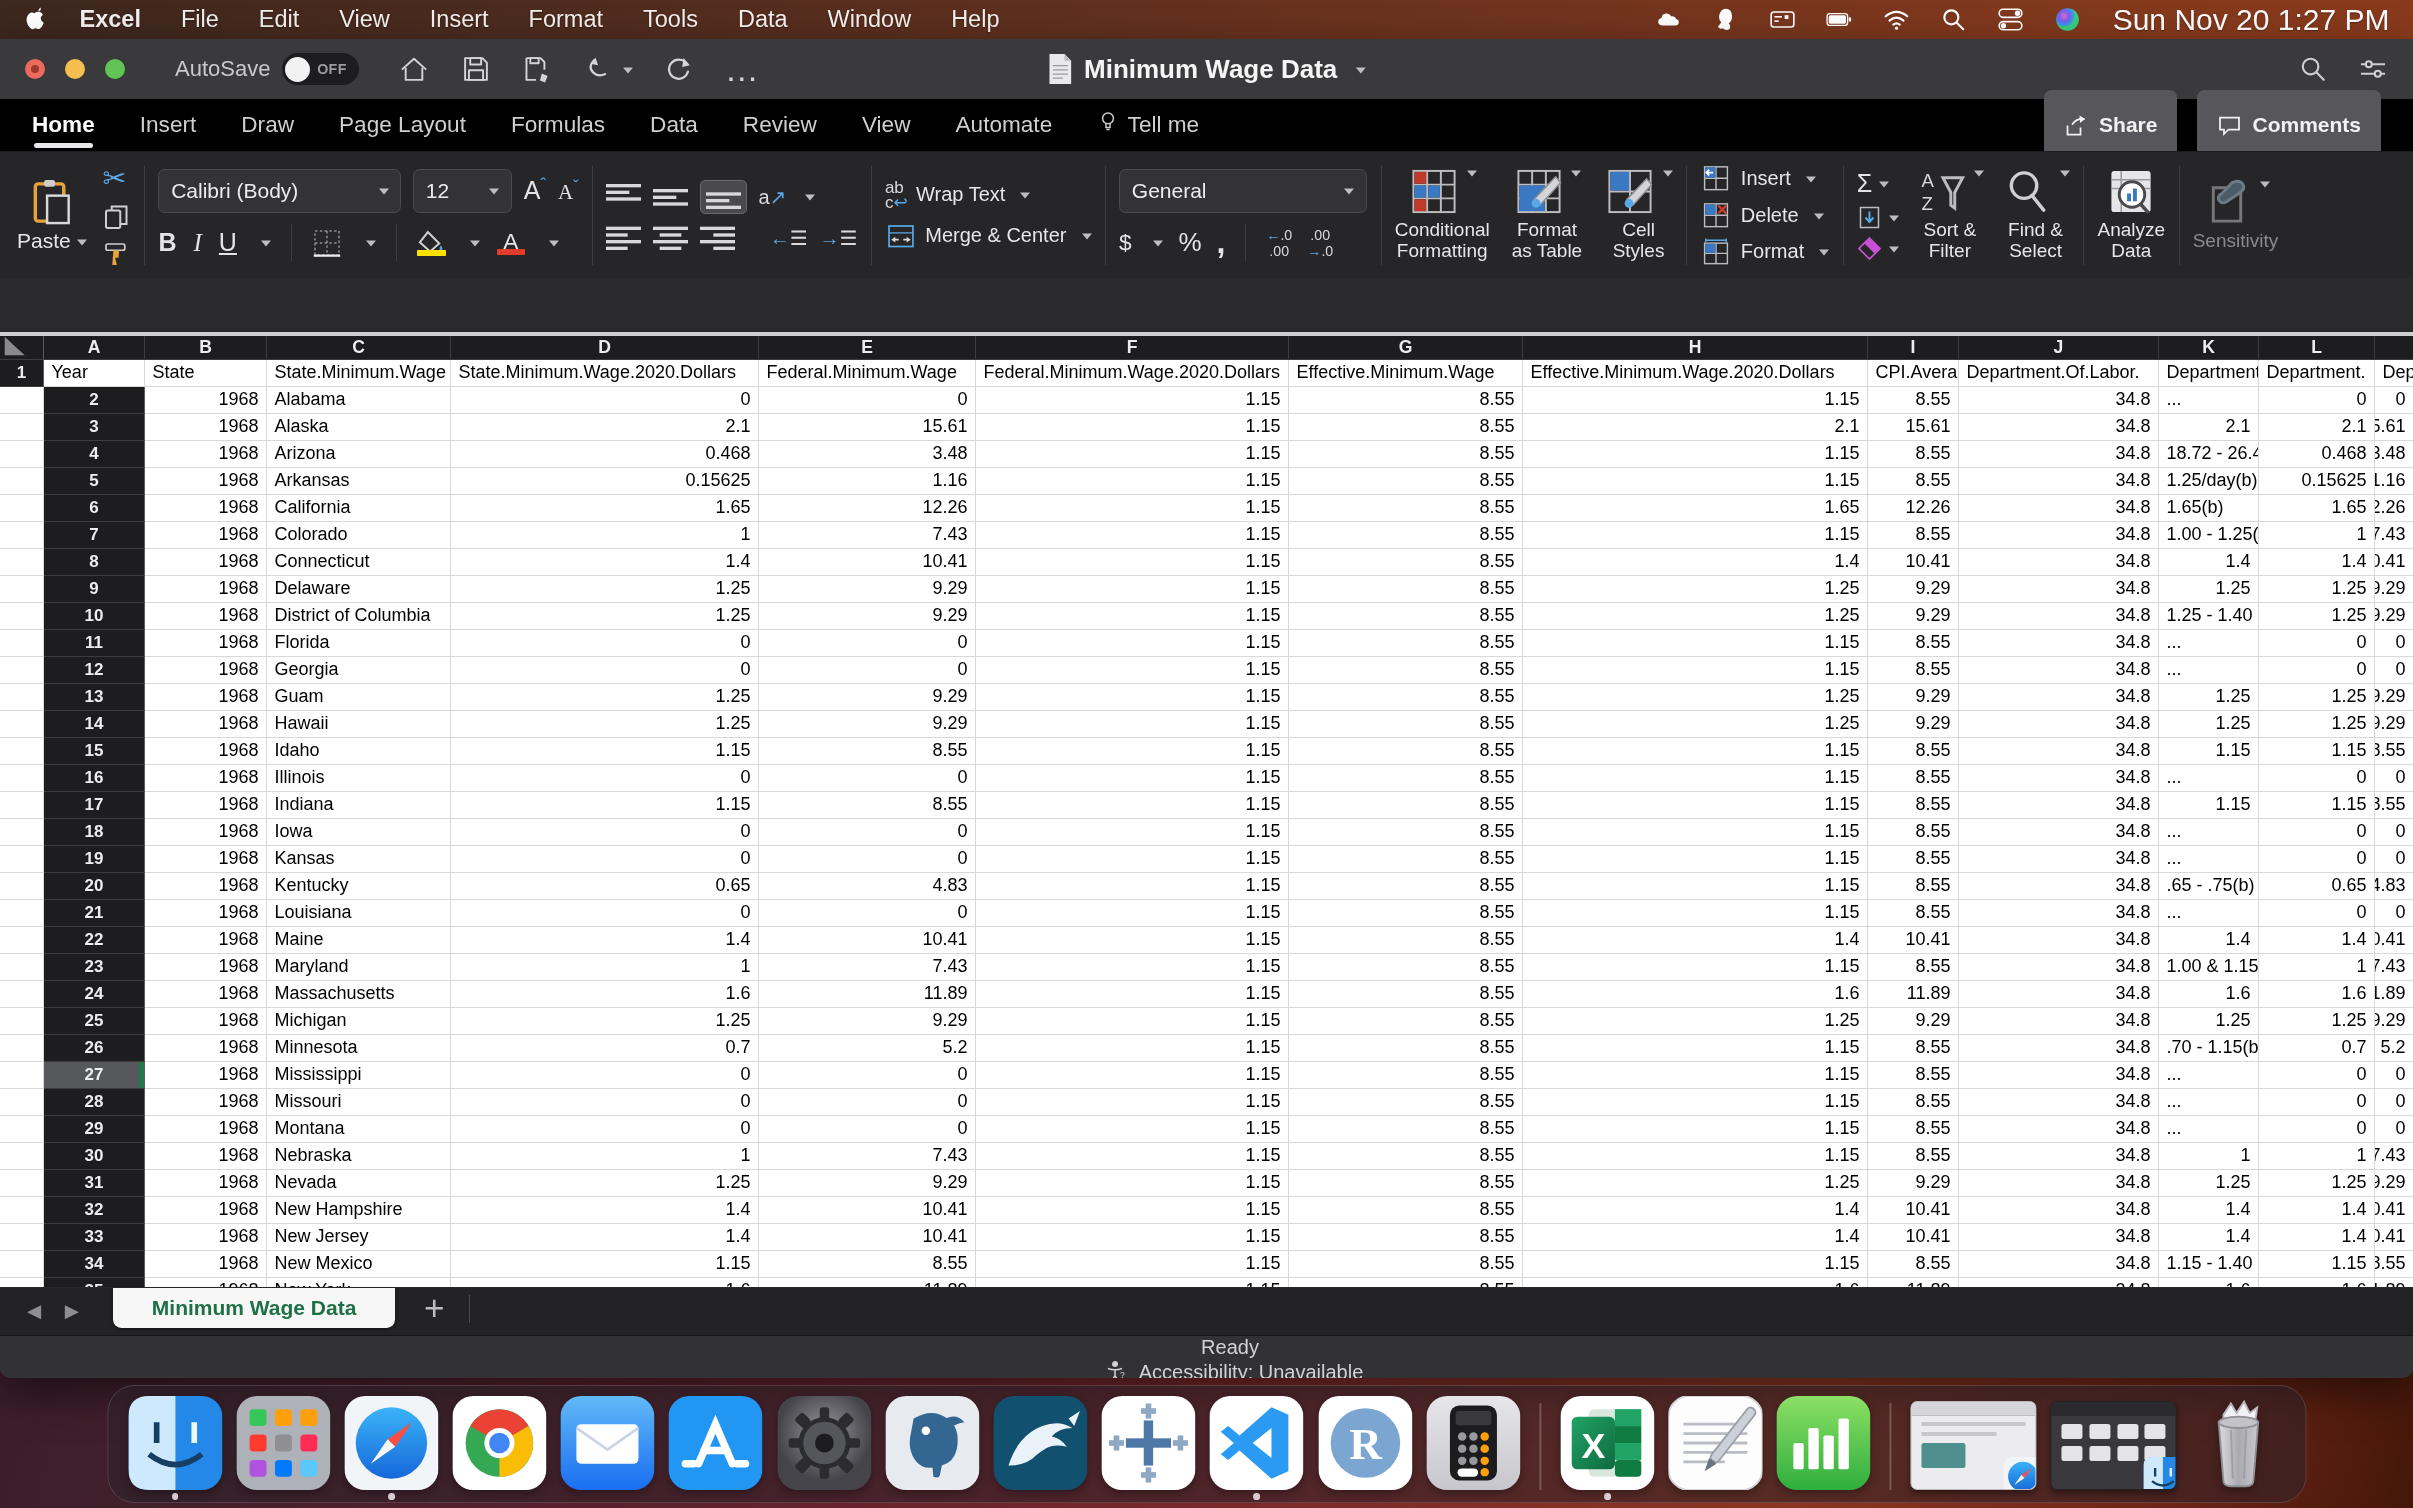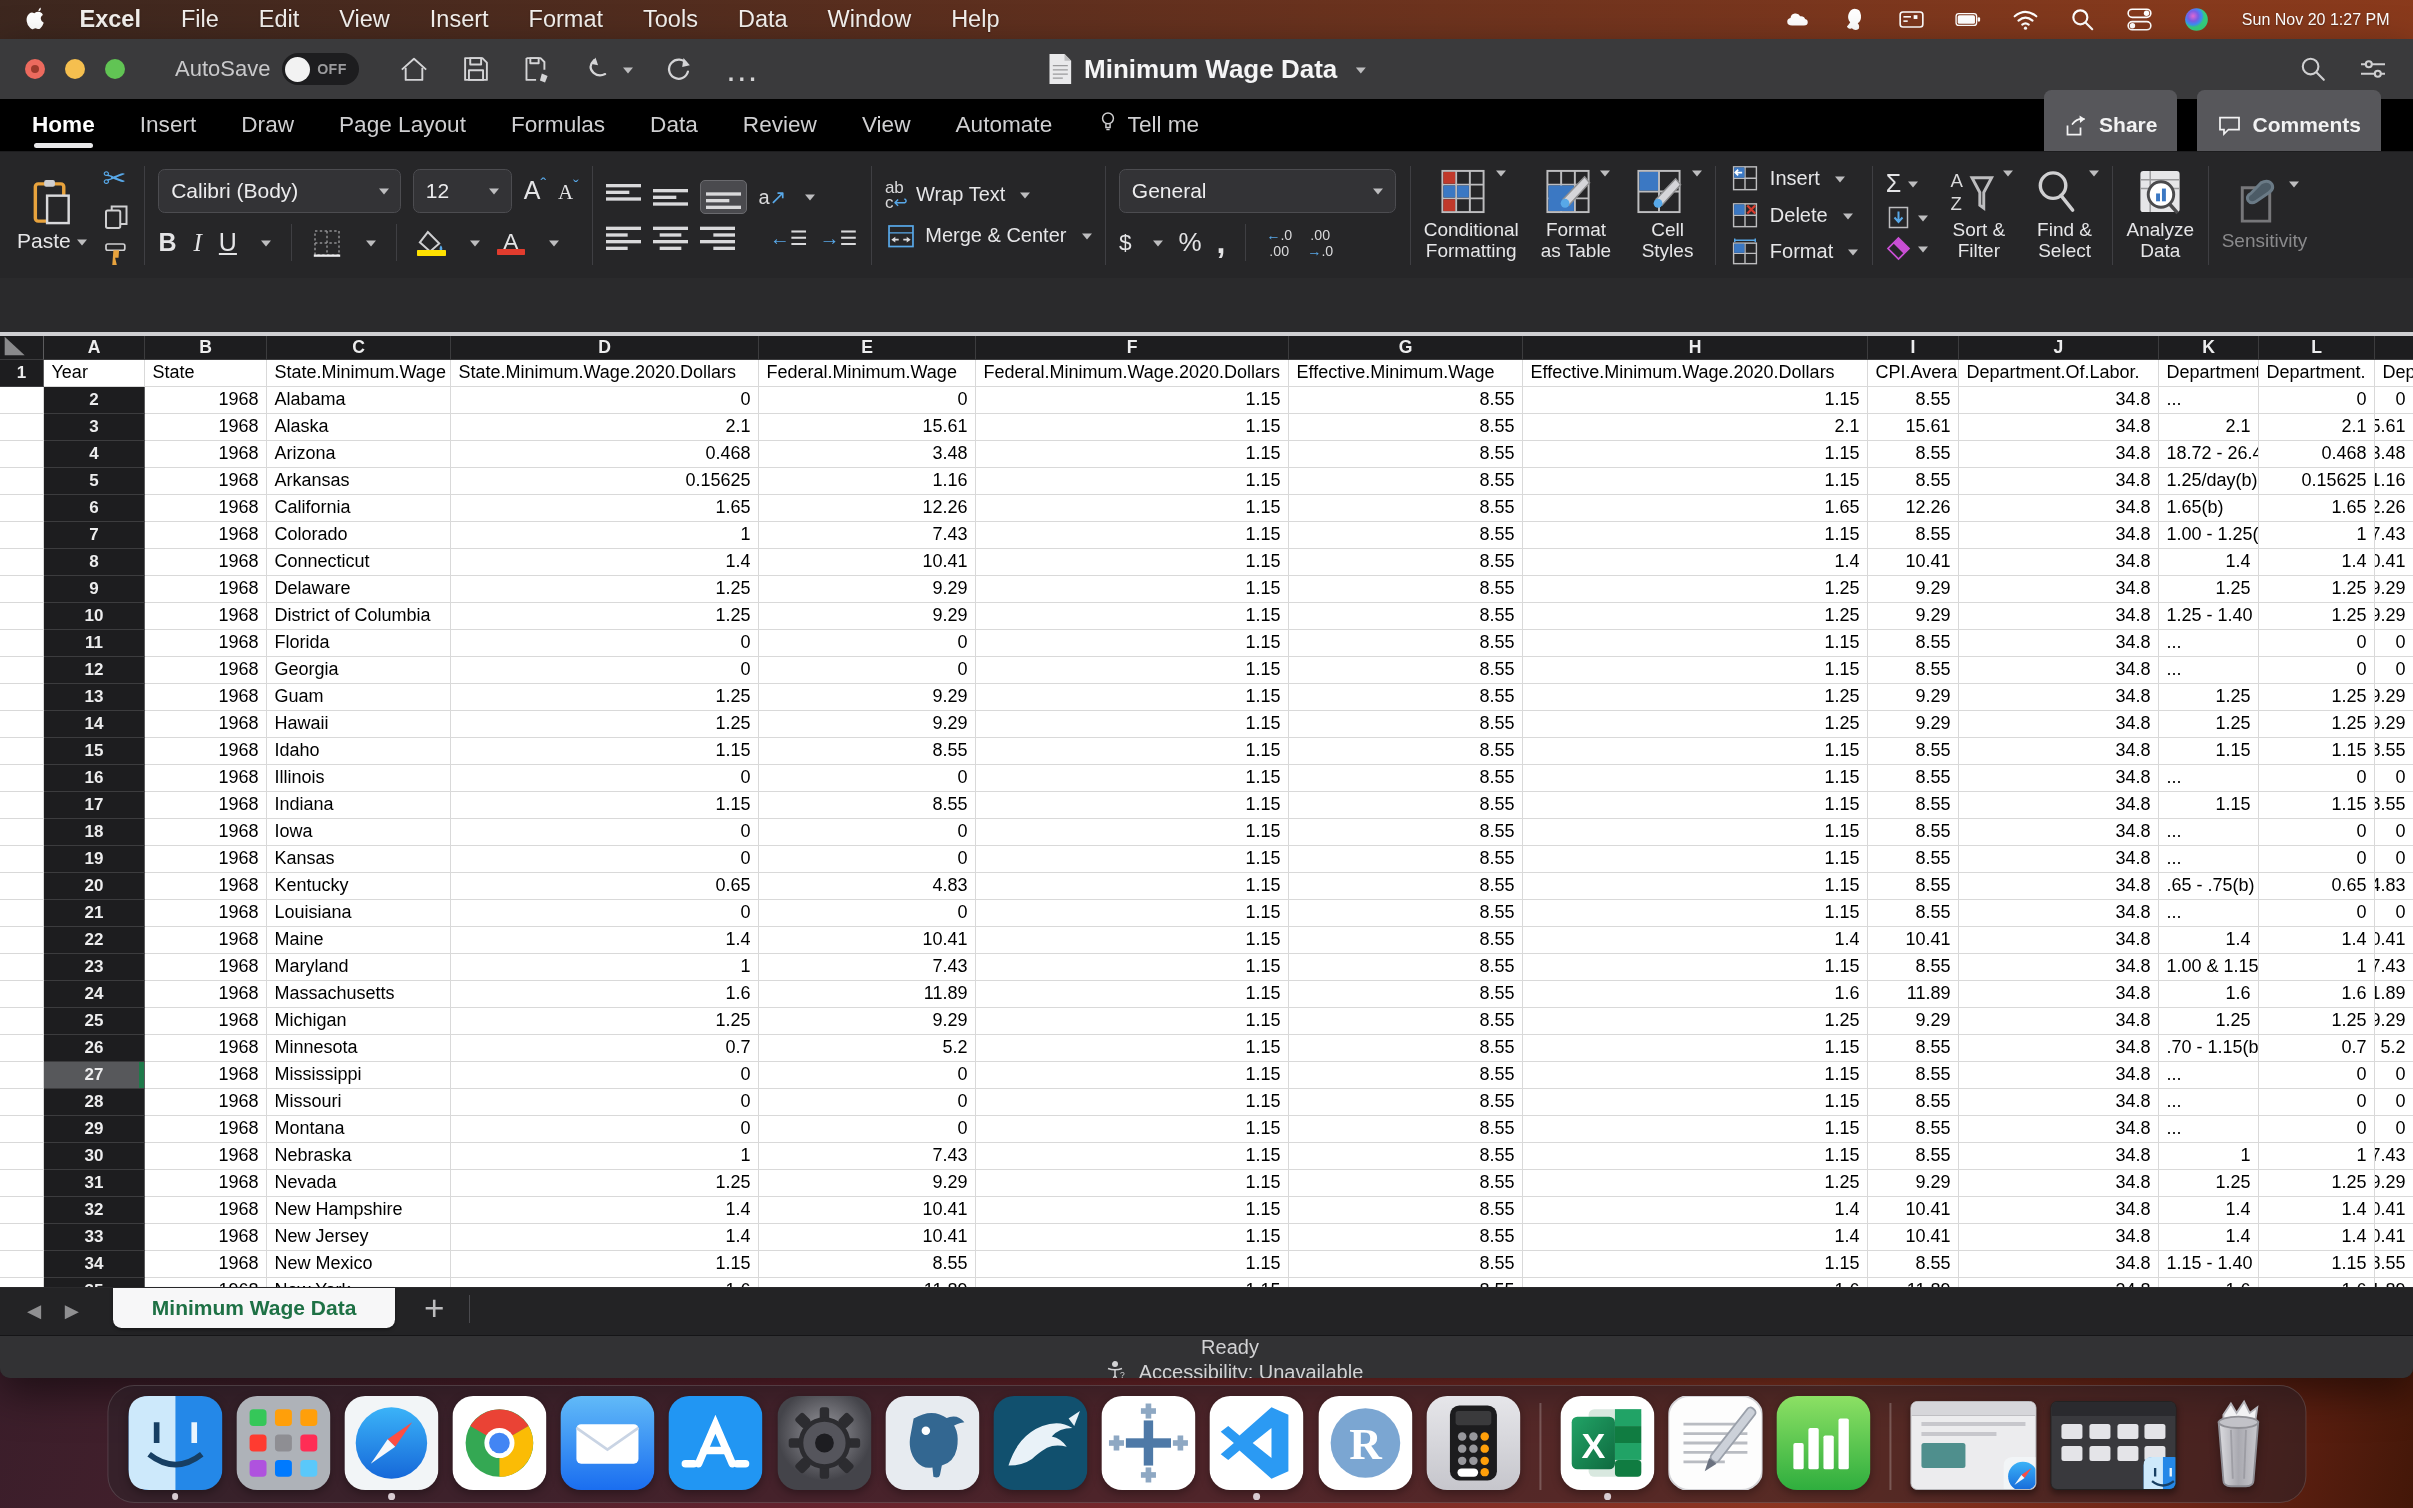--- a/index.html
+++ b/index.html
@@ -10,21 +10,21 @@
   
   .menubar{position:absolute;top:0;left:0;width:2413px;height:39px;display:flex;align-items:center;
     padding:0 23.5px;background:linear-gradient(90deg,rgba(62,40,30,.92),rgba(105,52,28,.88) 55%,rgba(140,60,28,.85));color:#fff;}
   .menubar .apple{width:22px;height:25px;margin-right:34px;flex:0 0 auto;}
   #menu-items{display:flex;gap:40px;align-items:center;}
   .menu-item{font-size:23.5px;color:#f4f1ee;text-shadow:0 0.8px 1.7px rgba(0,0,0,.35);cursor:default;}
   .menu-item.app{font-weight:bold;}
   .mb-right{margin-left:auto;display:flex;align-items:center;gap:32px;}
   .mb-ic{width:27px;height:27px;display:inline-block;}
   .mb-ic svg{width:100%;height:100%;}
-  .clock{font-size:16px;color:#fff;text-shadow:0 0.8px 1.7px rgba(0,0,0,.35);white-space:nowrap;}
+  .clock{font-size:30px;color:#fff;text-shadow:0 0.8px 1.7px rgba(0,0,0,.35);white-space:nowrap;}
 
   
   .window{position:absolute;top:39px;left:0;width:2413px;height:1339px;background:#2a2a2c;
     border-radius:0 0 10px 10px;overflow:hidden;box-shadow:0 15px 42px rgba(0,0,0,.5);}
 
   
   .titlebar{position:absolute;top:0;left:0;right:0;height:60px;background:#3a3a3c;display:flex;align-items:center;padding:0 25px;}
   .tl{width:20px;height:20px;border-radius:50%;margin-right:20px;position:relative;flex:0 0 auto;}
   .tl.red{background:#ec6a5e;} .tl.red::after{content:"";position:absolute;inset:5.9px;border-radius:50%;background:#9c3a2c;}
   .tl.yellow{background:#f5bf4f;} .tl.green{background:#61c454;}
@@ -478,21 +478,21 @@
             <path d="M22 62 L42 62 M78 62 L58 62" stroke="#d9d9db" stroke-width="6"></path>
             <path d="M30 52 L16 62 L30 72 Z M70 52 L84 62 L70 72 Z" fill="#d9d9db"></path>
           </svg>
         <span>Merge &amp; Center</span>
           <span class="tri"></span>
       </div>
     </div>
     <div class="vsep"></div>
 
     <div class="grp">
-      <div class="combo" style="width:277px;align-items:center;">
+      <div class="combo" style="width:248px;align-items:center;">
           <span>General</span>
           <span class="tri"></span>
         </div>
       <div class="grow" style="gap:15px;">
         <span class="fmt" style="font-size:22.6px;">$</span>
           <span class="tri"></span>
         <span class="fmt" style="font-size:26px;">%</span>
         <span class="fmt bold" style="font-size:32px;line-height:17px;">,</span>
         <span class="vsep" style="height:37px;margin:0 5px;"></span>
         <span class="decbtn">

